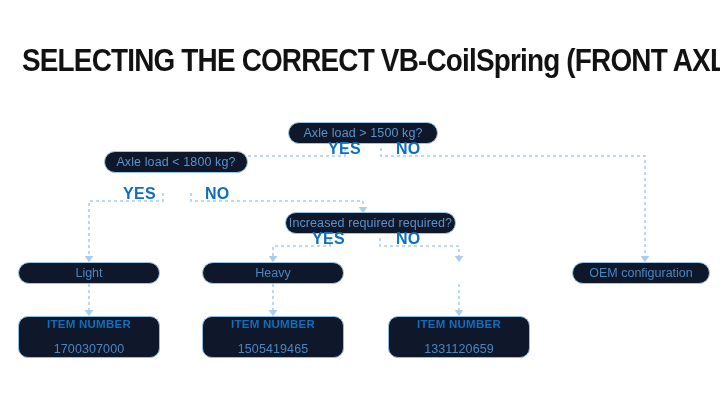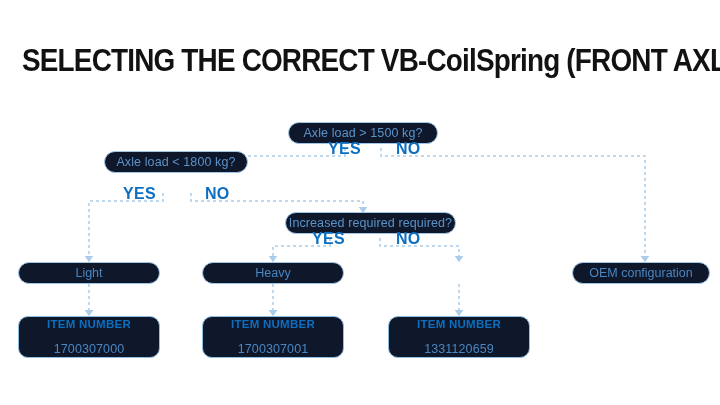--- a/index.html
+++ b/index.html
@@ -148,20 +148,20 @@
   <div class="node res" style="left:572px;top:262px;width:138px;">
     <span>OEM configuration</span>
   </div>
 
   <div class="node item" style="left:18px;top:316px;width:142px;">
     <span class="item-label">ITEM NUMBER</span>
     <span class="item-value">1700307000</span>
   </div>
   <div class="node item" style="left:202px;top:316px;width:142px;">
     <span class="item-label">ITEM NUMBER</span>
-    <span class="item-value">1700307001</span>
+    <span class="item-value">1505419465</span>
   </div>
   <div class="node item" style="left:388px;top:316px;width:142px;">
     <span class="item-label">ITEM NUMBER</span>
     <span class="item-value">1331120659</span>
   </div>
 
 </div>
 
 </body></html>

